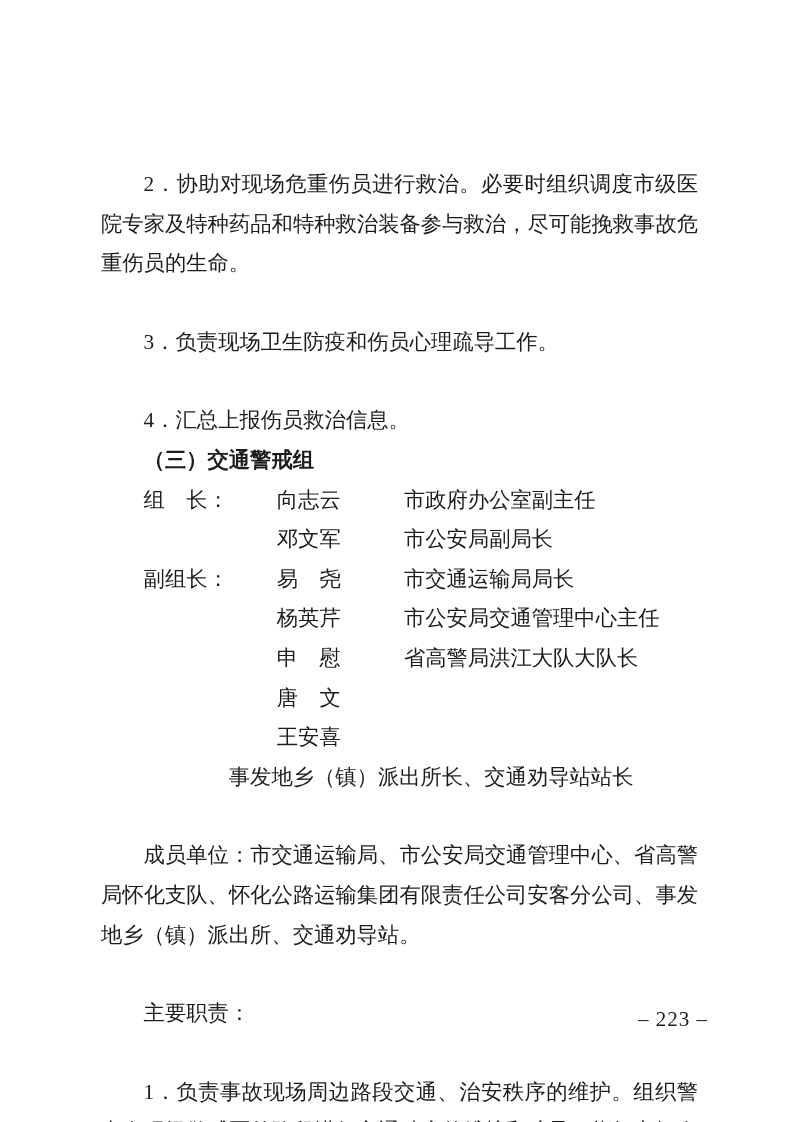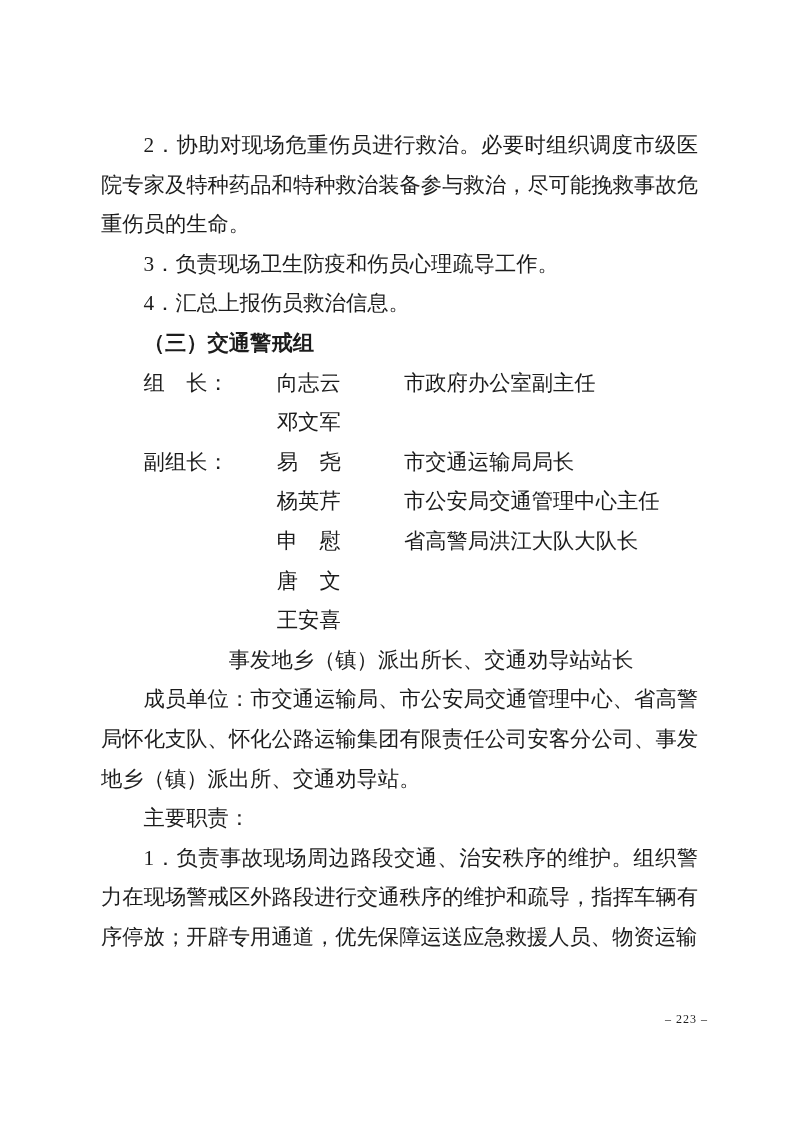--- a/index.html
+++ b/index.html
@@ -17,20 +17,21 @@
     position: absolute;
     left: 101px;
     top: 126px;
     width: 597px;
     font-size: 21.3px;
     line-height: 39.6px;
     text-align: justify;
   }
   .para {
     text-indent: 2em;
+    margin-top: 39px;
   }
   .heading {
     text-indent: 2em;
     font-weight: bold;
   }
   .roster { }
   .roster-row {
     display: flex;
     padding-left: 2em;
   }
@@ -52,21 +53,21 @@
     margin-left: 42px;
   }
   .roster-span {
     padding-left: 6em;
     white-space: pre;
   }
   .folio {
     position: absolute;
     top: 1006px;
     right: 85px;
-    font-size: 12px;
+    font-size: 21px;
     line-height: 26px;
     color: #1c1c1c;
     letter-spacing: 1px;
   }
 </style>
 </head>
 <body>
 
 <div class="page">
   <div class="text-block" id="doc-body">
@@ -76,20 +77,21 @@
       <div class="heading">（三）交通警戒组</div>
       <div class="roster">
         <div class="roster-row">
           <span class="roster-label">组　长：</span>
           <span class="roster-name">向志云</span>
           <span class="roster-desc">市政府办公室副主任</span>
         </div>
         <div class="roster-row">
           <span class="roster-label"></span>
           <span class="roster-name">邓文军</span>
+          <span class="roster-desc">市公安局副局长</span>
         </div>
         <div class="roster-row">
           <span class="roster-label">副组长：</span>
           <span class="roster-name">易　尧</span>
           <span class="roster-desc">市交通运输局局长</span>
         </div>
         <div class="roster-row">
           <span class="roster-label"></span>
           <span class="roster-name">杨英芹</span>
           <span class="roster-desc">市公安局交通管理中心主任</span>

